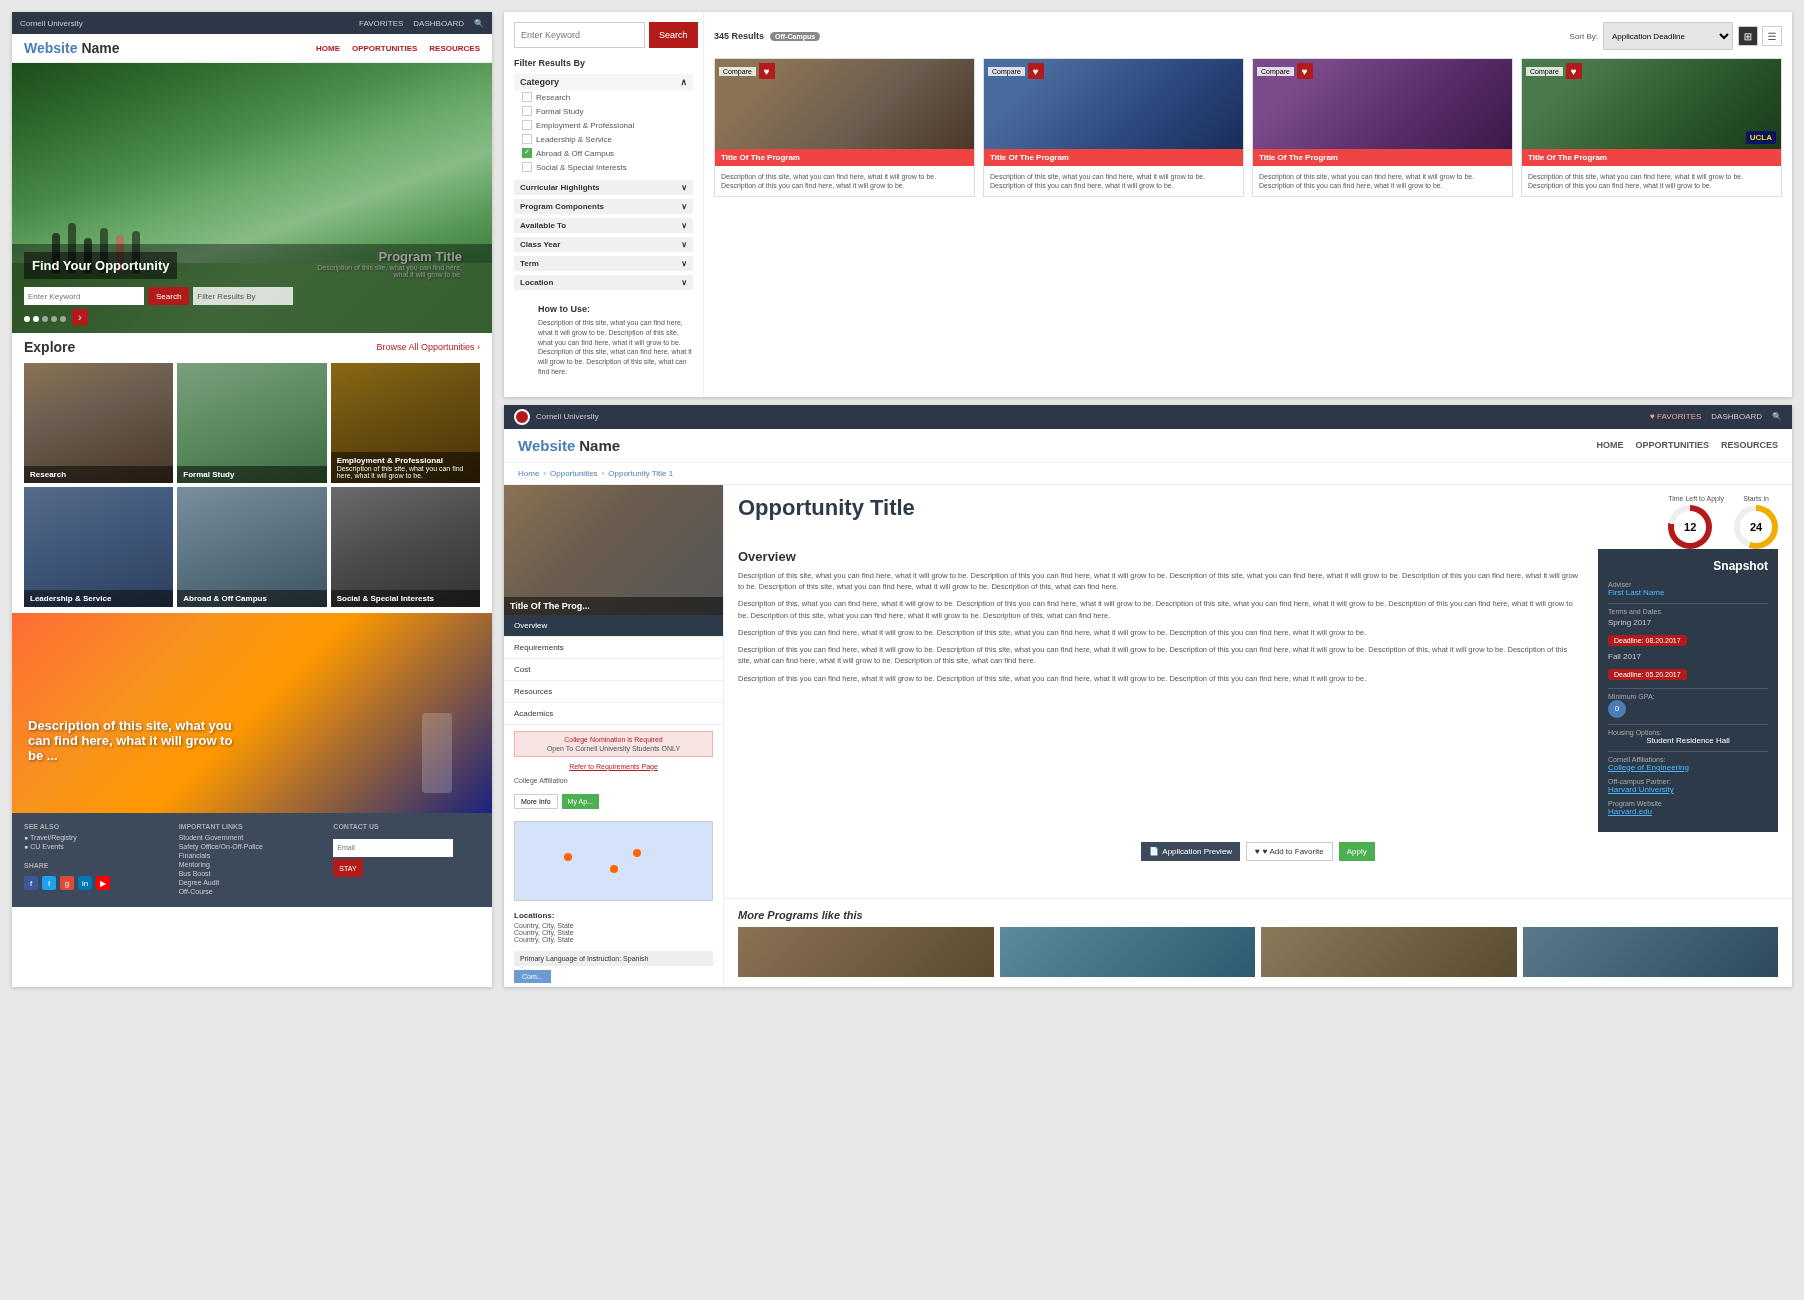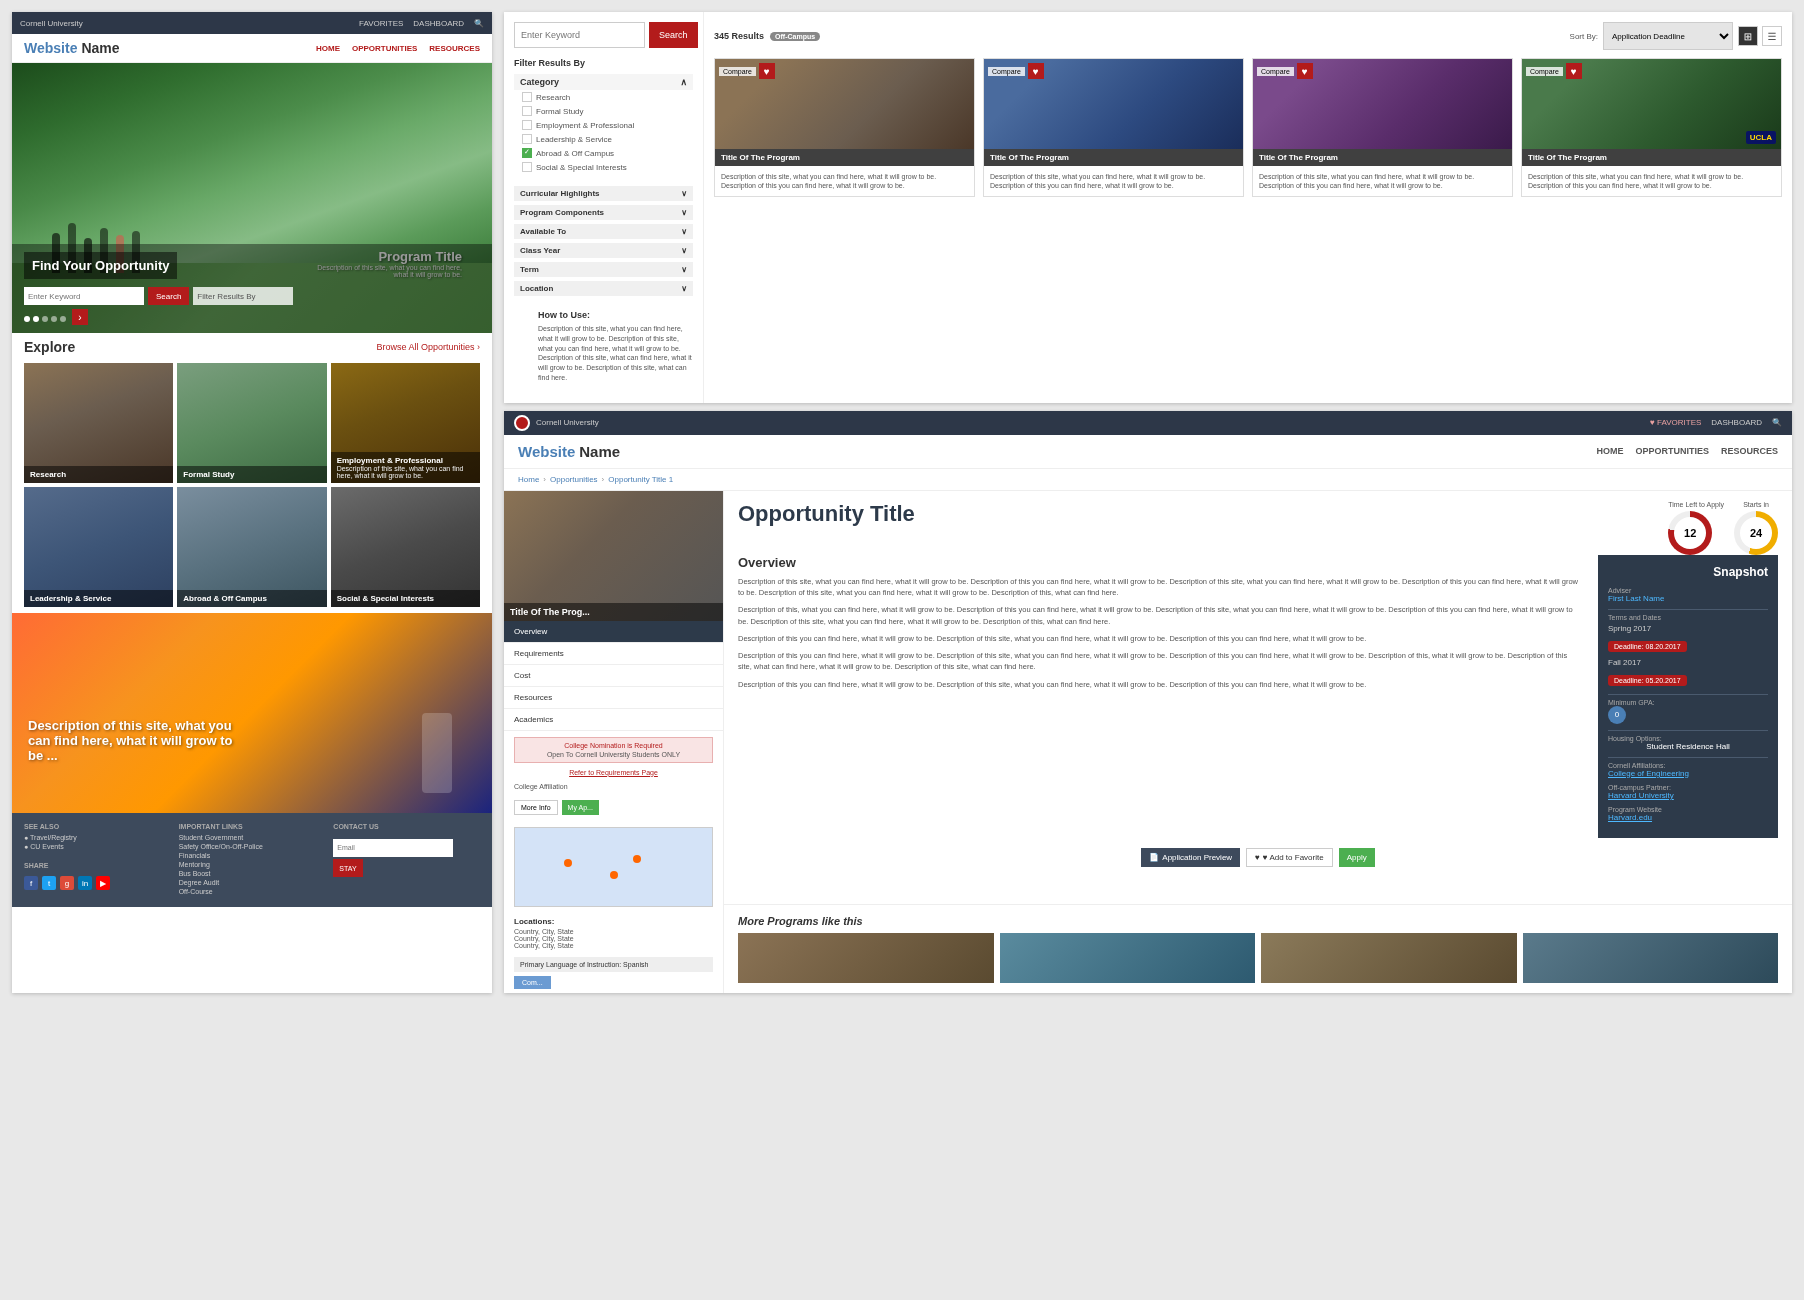--- a/index.html
+++ b/index.html
@@ -85,21 +85,21 @@
     
     .right-panel { flex: 1; display: flex; flex-direction: column; gap: 8px; }
 
     
     .search-filter-panel { background: #fff; box-shadow: 0 1px 4px rgba(0,0,0,0.2); display: flex; gap: 0; }
     .filter-sidebar { width: 200px; flex-shrink: 0; padding: 10px; border-right: 1px solid #eee; }
     .search-row { display: flex; gap: 4px; margin-bottom: 10px; }
     .search-input { flex: 1; border: 1px solid #ccc; height: 26px; padding: 0 6px; font-size: 9px; color: #999; }
     .search-btn { background: #b31b1b; color: #fff; border: none; height: 26px; padding: 0 10px; font-size: 9px; cursor: pointer; }
     .filter-title { font-size: 9px; font-weight: bold; color: #333; margin-bottom: 6px; }
-    .filter-category { margin-bottom: 12px; }
+    .filter-category { margin-bottom: 6px; }
     .filter-category-header { display: flex; justify-content: space-between; align-items: center; font-size: 9px; font-weight: bold; color: #333; background: #f5f5f5; padding: 3px 6px; cursor: pointer; }
     .filter-item { display: flex; align-items: center; gap: 4px; padding: 2px 8px; }
     .filter-checkbox { width: 10px; height: 10px; border: 1px solid #ccc; display: inline-block; flex-shrink: 0; }
     .filter-checkbox.checked { background: #4CAF50; border-color: #4CAF50; position: relative; }
     .filter-checkbox.checked::after { content: '✓'; color: #fff; font-size: 7px; position: absolute; top: -1px; left: 1px; }
     .filter-item-label { font-size: 8px; color: #555; }
     .filter-section { margin-bottom: 4px; }
     .filter-section-header { display: flex; justify-content: space-between; align-items: center; padding: 3px 6px; background: #f0f0f0; cursor: pointer; font-size: 8px; color: #333; font-weight: bold; }
     .how-to-use { padding: 10px 0; margin-left: 24px; }
     .how-to-title { font-size: 9px; font-weight: bold; color: #333; margin-bottom: 4px; }
@@ -115,21 +115,21 @@
     .sort-select { border: 1px solid #ccc; height: 28px; font-size: 8px; padding: 4px 4px; background: #e5e5e5; min-width: 130px; }
     .view-icons { display: flex; gap: 4px; }
     .view-icon { width: 20px; height: 20px; display: flex; align-items: center; justify-content: center; cursor: pointer; border: 1px solid #ccc; font-size: 10px; color: #555; }
     .view-icon.active { background: #333; color: #fff; }
     .cards-grid { display: grid; grid-template-columns: repeat(4, 1fr); gap: 8px; }
     .prog-card { background: #fff; border: 1px solid #ddd; overflow: hidden; }
     .prog-card-img { position: relative; height: 90px; }
     .prog-card-compare { position: absolute; top: 4px; left: 4px; display: flex; align-items: center; gap: 3px; }
     .prog-card-compare-btn { background: rgba(255,255,255,0.8); font-size: 7px; padding: 1px 4px; cursor: pointer; border: none; }
     .prog-card-heart { background: #b31b1b; color: #fff; width: 16px; height: 16px; display: flex; align-items: center; justify-content: center; font-size: 10px; cursor: pointer; }
-    .prog-card-title { background: #404040; color: #fff; font-size: 8px; font-weight: bold; padding: 4px 6px; }
+    .prog-card-title { background: #ef4444; color: #fff; font-size: 8px; font-weight: bold; padding: 4px 6px; }
     .prog-card-body { padding: 6px; }
     .prog-card-desc { font-size: 7px; color: #555; line-height: 1.3; }
 
     
     .card-img-1 { background: linear-gradient(135deg, #8B7355 20%, #6B5D4F 60%, #4a3728 100%); }
     .card-img-2 { background: linear-gradient(135deg, #4a6b9e 20%, #2d4a80 60%, #1a2d5a 100%); }
     .card-img-3 { background: linear-gradient(135deg, #7a4a8B 20%, #5a2d6B 60%, #3a1a4a 100%); }
     .card-img-4 { background: linear-gradient(135deg, #4a7a4B 20%, #2d5a2e 60%, #1a3a1a 100%); }
 
     

